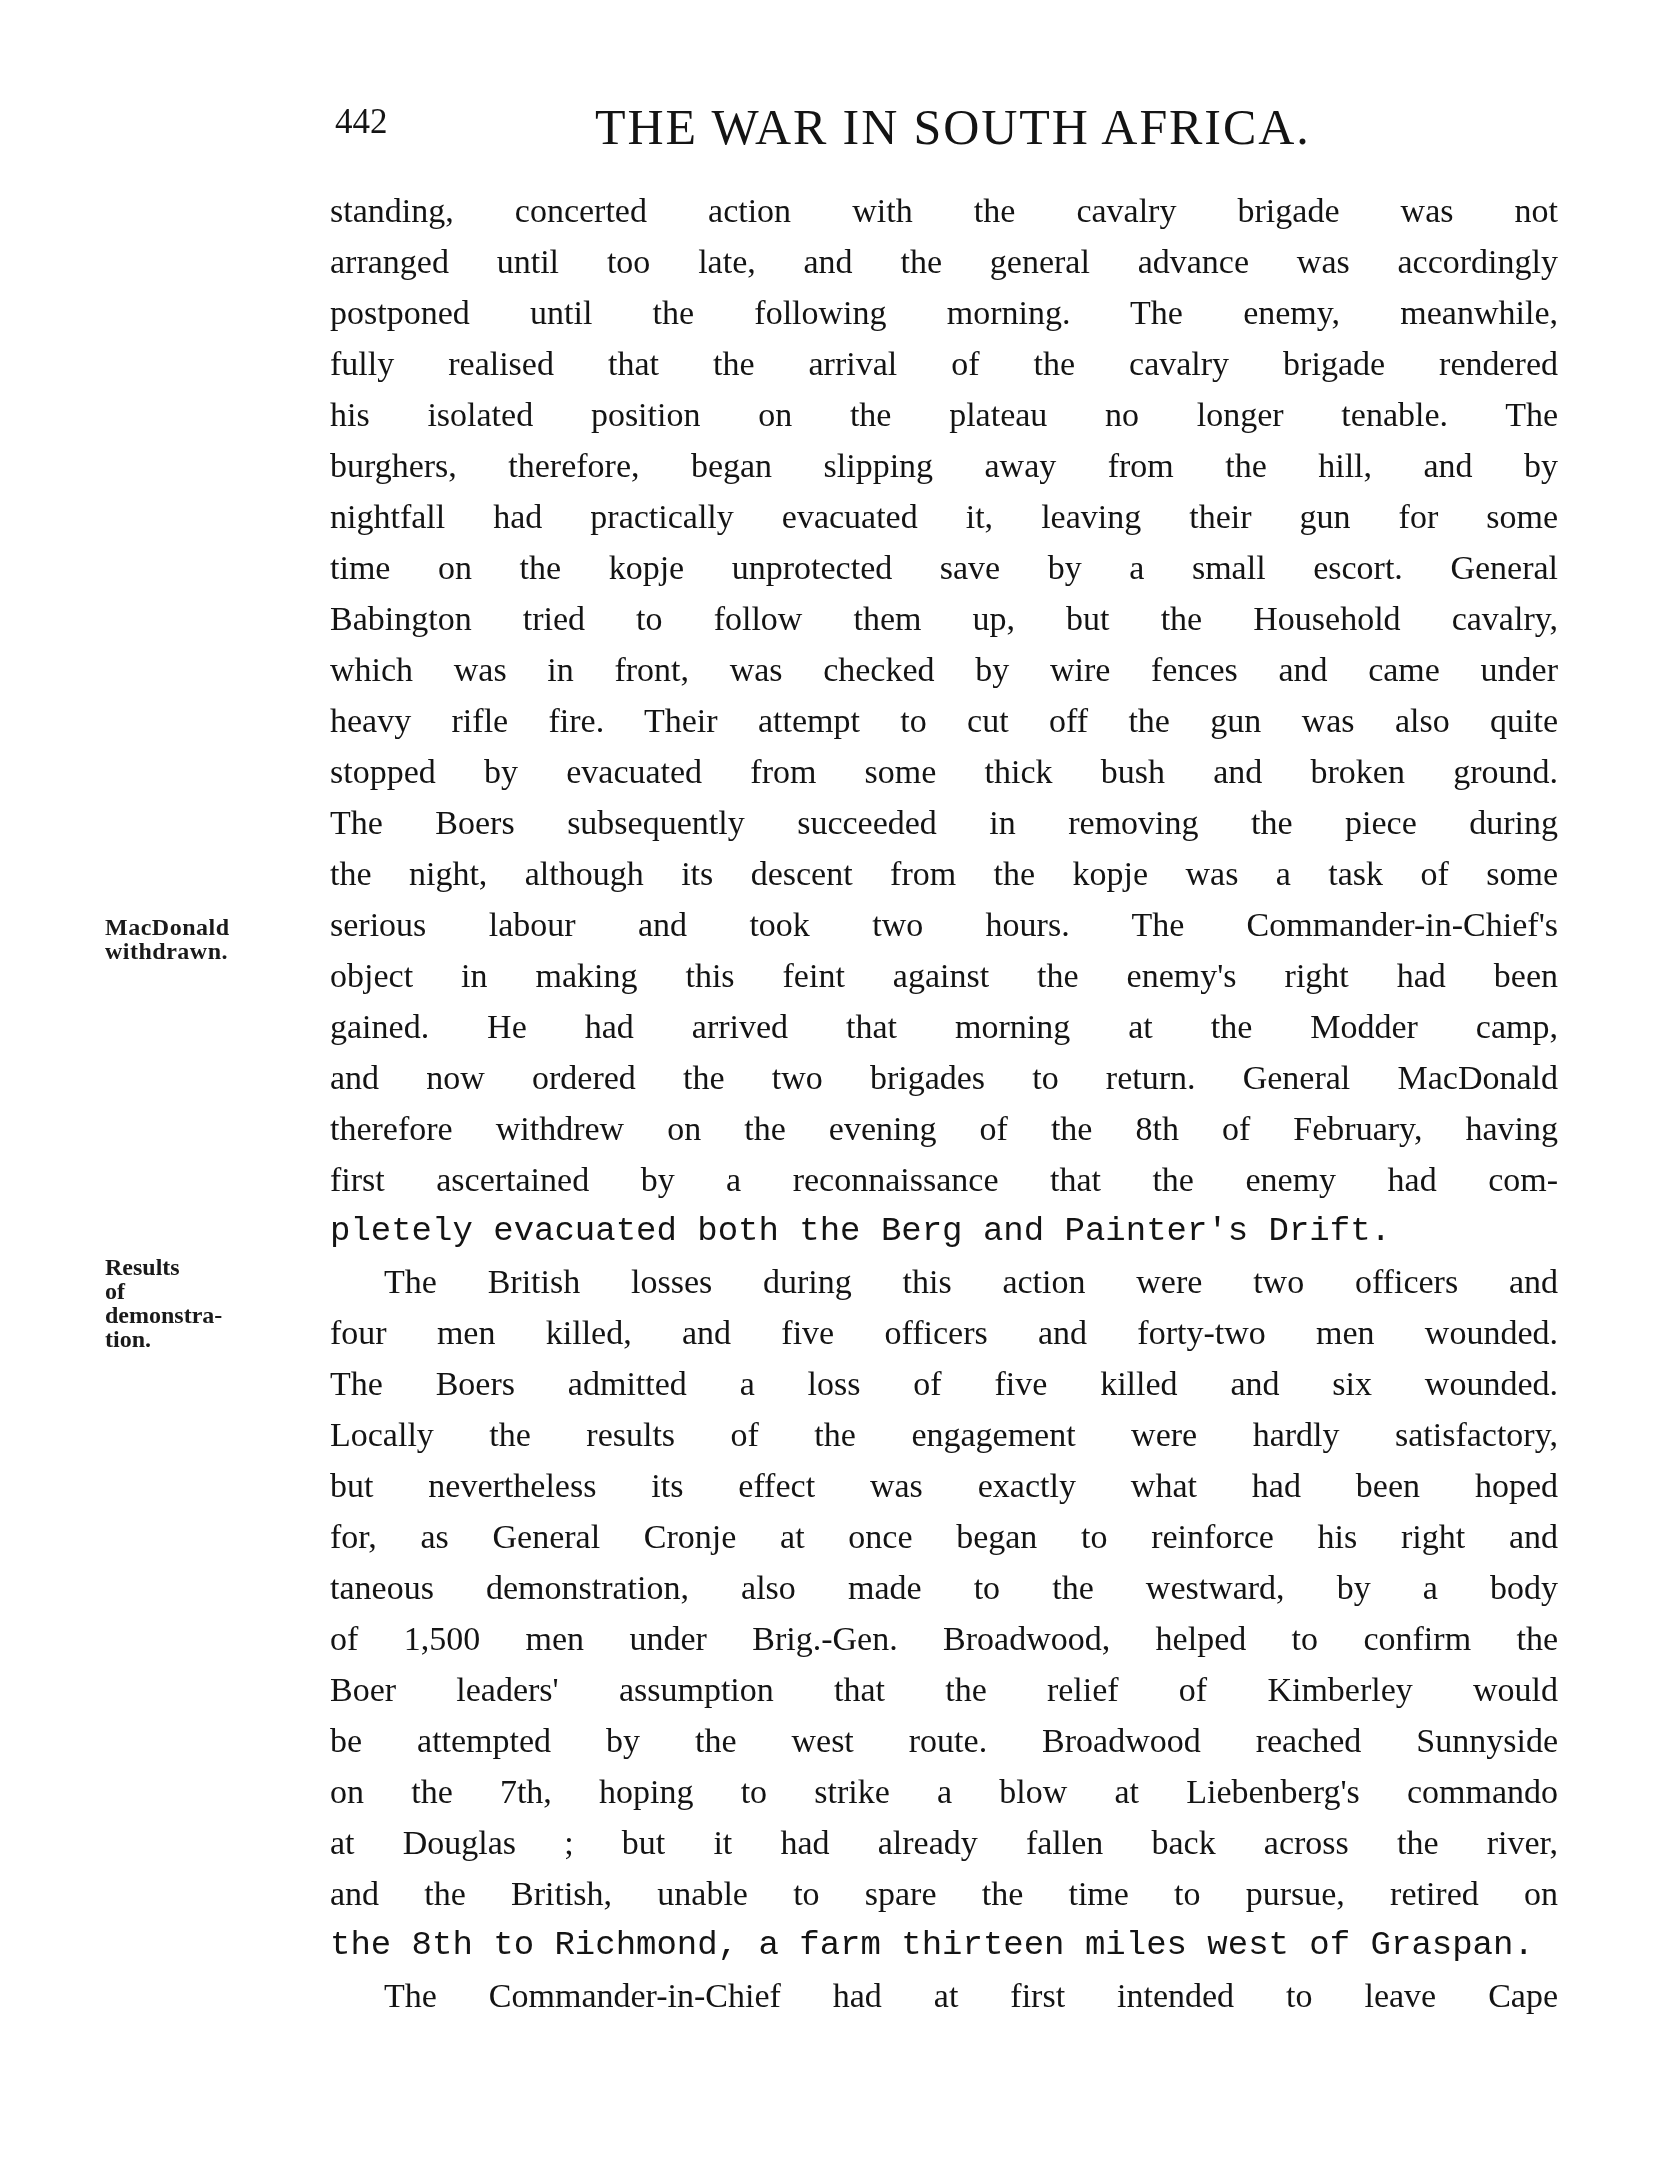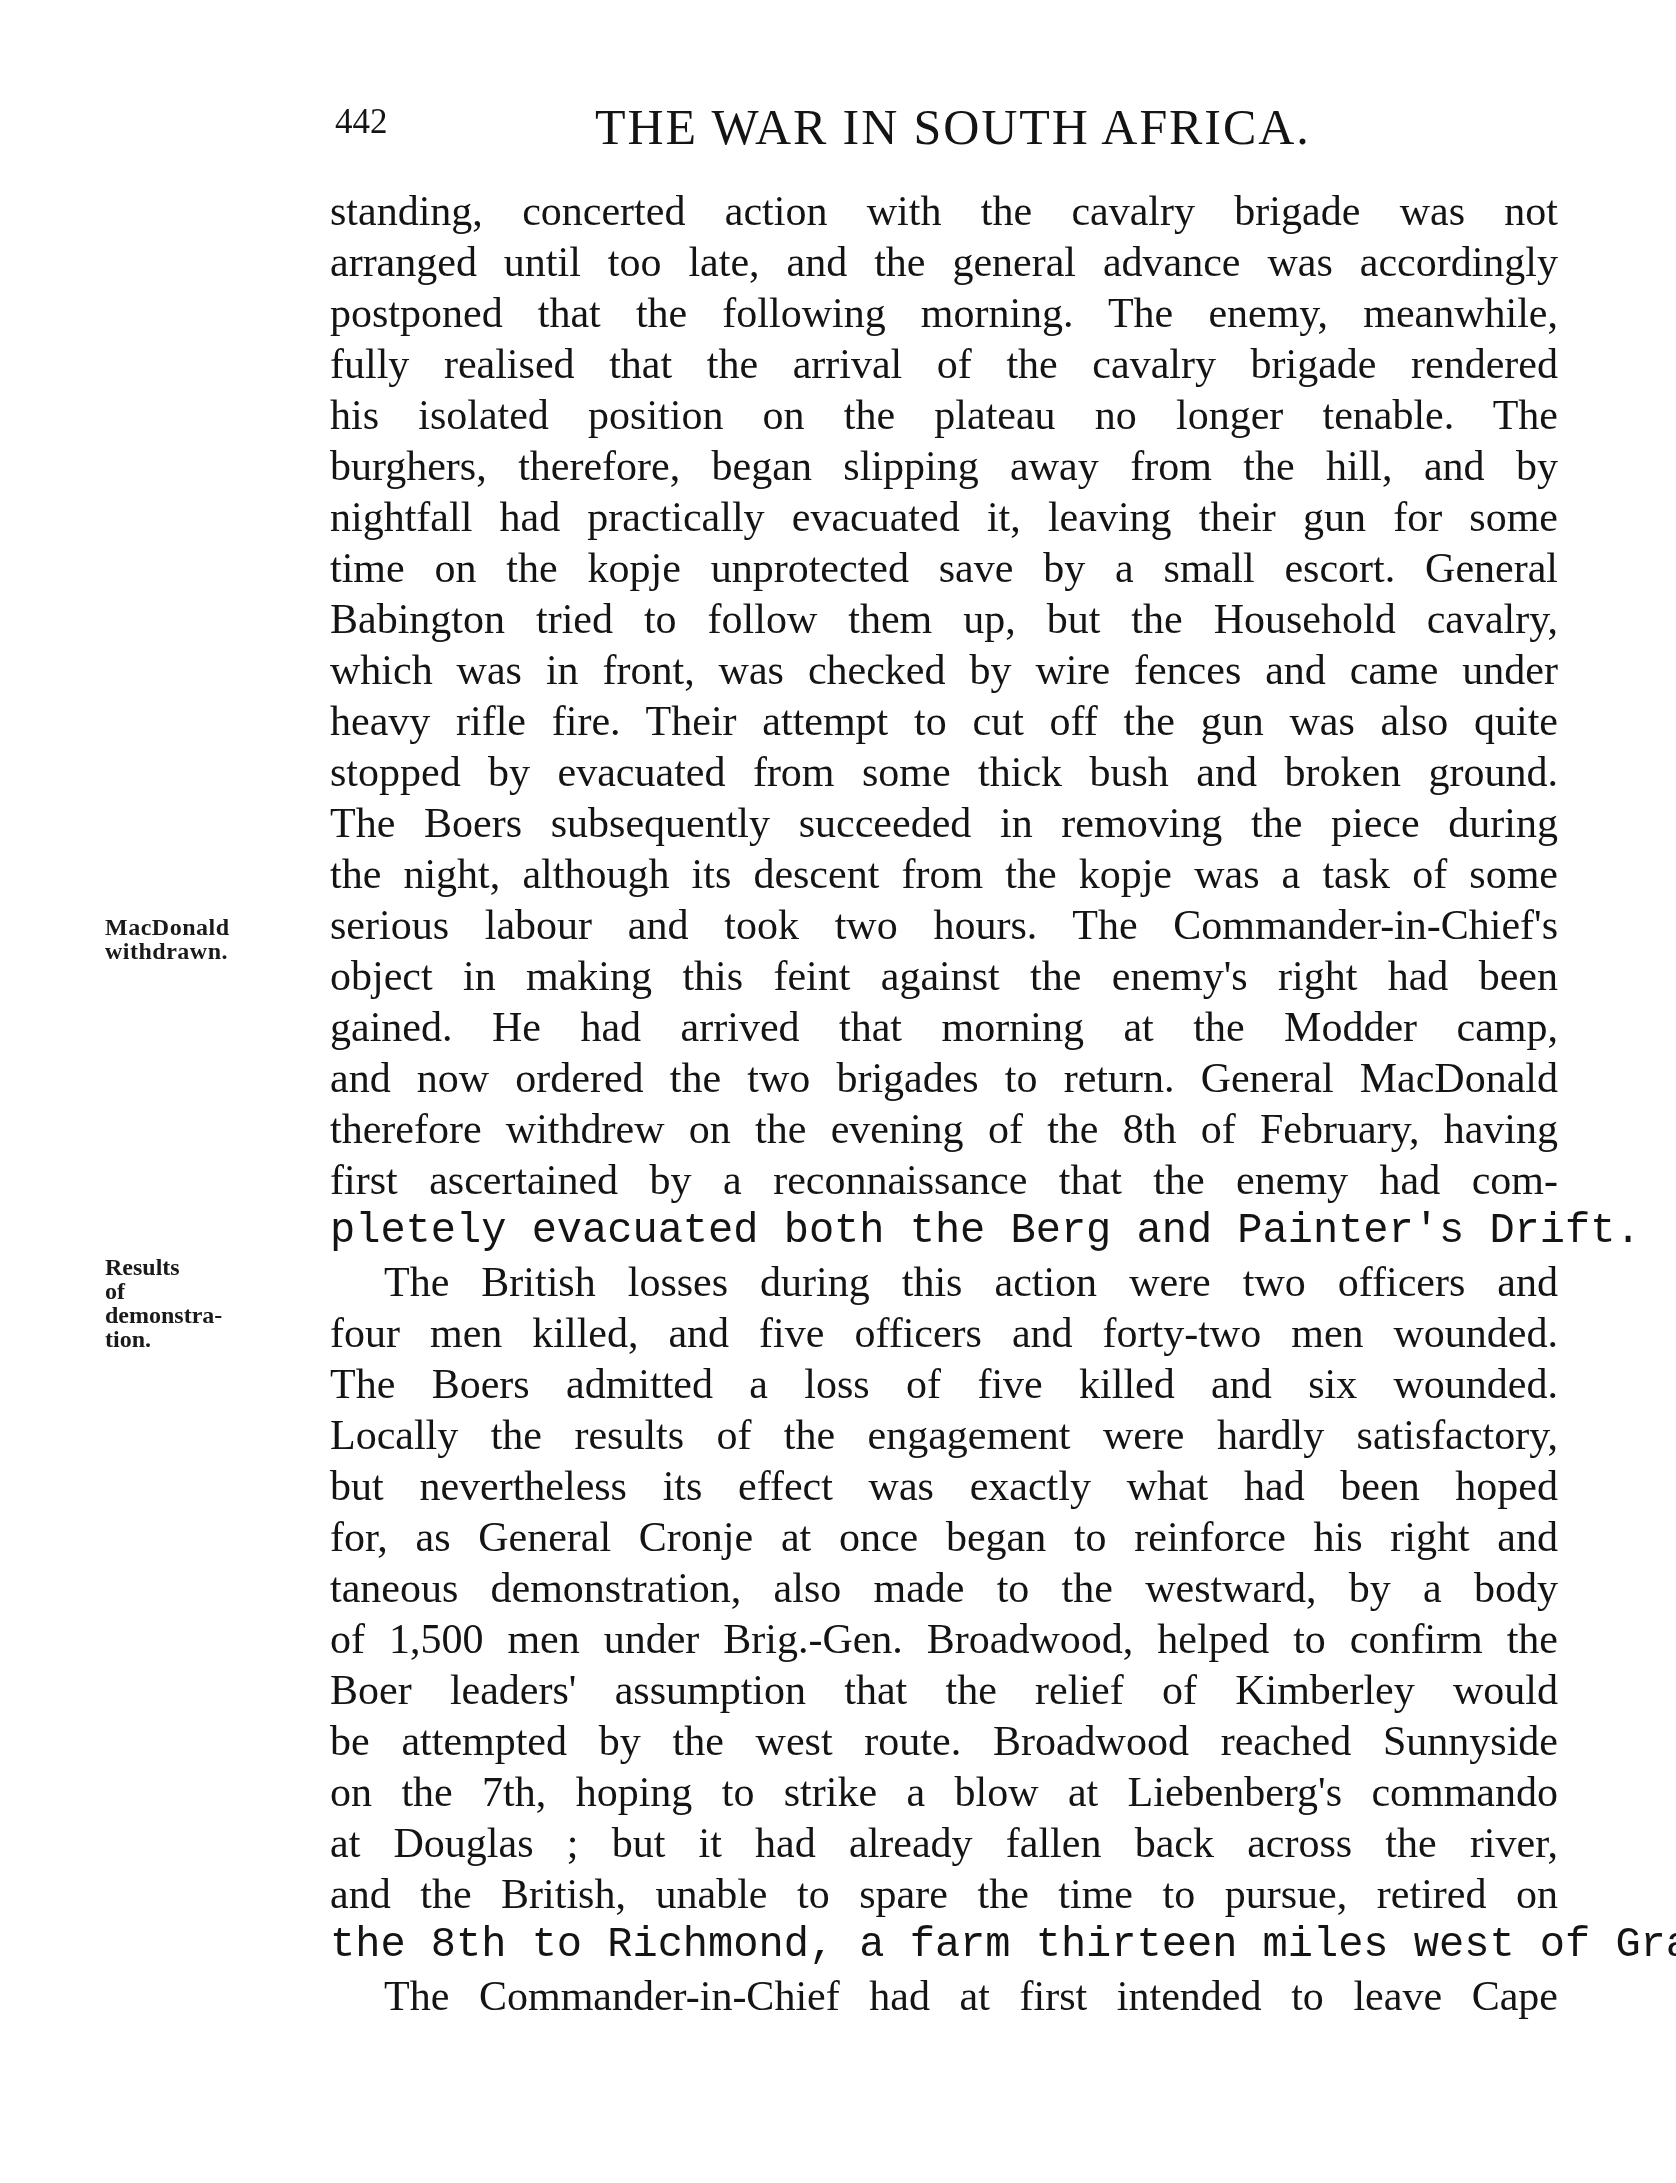--- a/index.html
+++ b/index.html
@@ -3,21 +3,21 @@
 <meta charset="utf-8">
 <style>
   html,body{margin:0;padding:0;background:#ffffff;}
   body{width:1677px;height:2183px;position:relative;overflow:hidden;
        font-family:"Liberation Serif","DejaVu Serif",serif;color:#141414;}
   .page{position:absolute;left:0;top:0;width:1546px;height:2183px;}
   .running-head{position:absolute;top:102px;left:335px;width:1223px;height:49px;}
   .page-number{position:absolute;left:0;top:0;font-size:35px;}
   .running-title{position:absolute;left:260px;top:-3.9px;font-size:50px;letter-spacing:1.9px;}
   .body-text{position:absolute;left:330px;top:186px;width:1228px;}
-  .line{height:51px;line-height:50px;font-size:42px;white-space:nowrap;
+  .line{height:51px;line-height:50px;font-size:34px;white-space:nowrap;
         text-align:justify;text-align-last:justify;}
   .line.last{text-align-last:left;font-family:Liberation Mono, monospace;}
   .line.indent{padding-left:54px;}
   .margin-note{position:absolute;left:105px;font-size:24px;line-height:24px;color:#1a1a1a;}
   .margin-note div{white-space:nowrap;font-weight:bold;}
   .note-1{top:915px;letter-spacing:0.5px;}
   .note-2{top:1255px;}
 </style>
 </head>
 <body>
@@ -37,21 +37,21 @@
   <div class="margin-note note-2">
     <div>Results</div>
     <div>of</div>
     <div>demonstra-</div>
     <div>tion.</div>
   </div>
 
   <div class="body-text">
     <div class="line">standing, concerted action with the cavalry brigade was not</div>
     <div class="line">arranged until too late, and the general advance was accordingly</div>
-    <div class="line">postponed that the following morning.  The enemy, meanwhile,</div>
+    <div class="line">postponed until the following morning.  The enemy, meanwhile,</div>
     <div class="line">fully realised that the arrival of the cavalry brigade rendered</div>
     <div class="line">his isolated position on the plateau no longer tenable.  The</div>
     <div class="line">burghers, therefore, began slipping away from the hill, and by</div>
     <div class="line">nightfall had practically evacuated it, leaving their gun for some</div>
     <div class="line">time on the kopje unprotected save by a small escort.  General</div>
     <div class="line">Babington tried to follow them up, but the Household cavalry,</div>
     <div class="line">which was in front, was checked by wire fences and came under</div>
     <div class="line">heavy rifle fire.  Their attempt to cut off the gun was also quite</div>
     <div class="line">stopped by evacuated from some thick bush and broken ground.</div>
     <div class="line">The Boers subsequently succeeded in removing the piece during</div>

